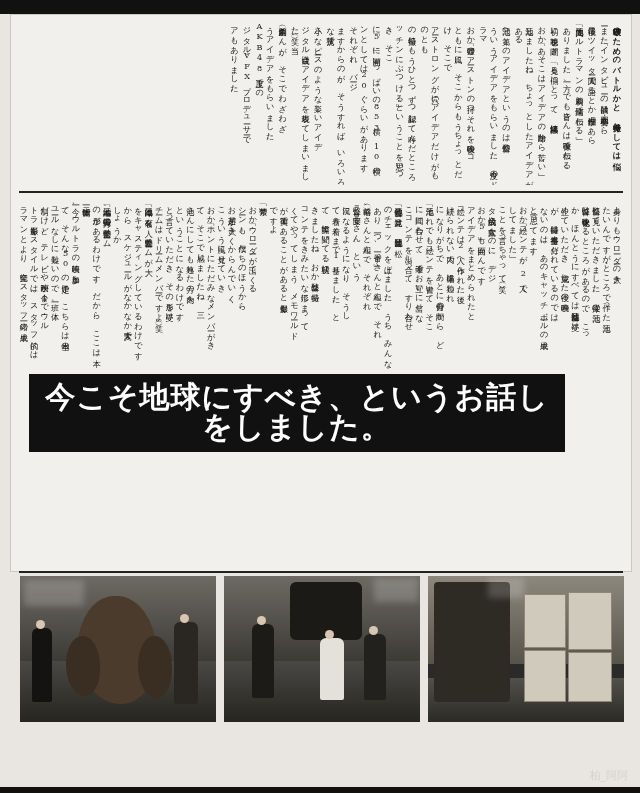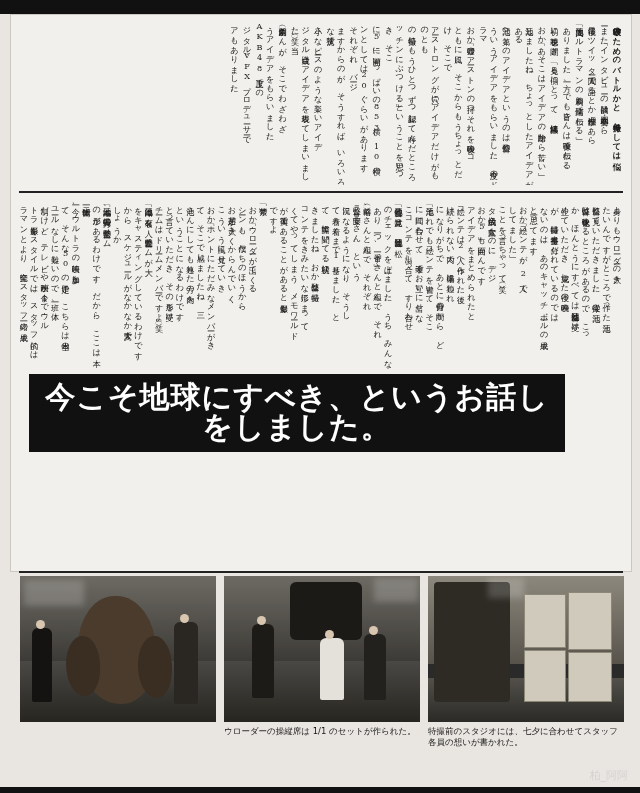--- a/index.html
+++ b/index.html
@@ -207,19 +207,17 @@
         <div class="floor" style="height:30%;background:linear-gradient(#53504a,#2b2a26);"></div>
         <div class="grid-sheets" style="left:96px;top:18px;width:40px;height:52px;"></div>
         <div class="grid-sheets" style="left:140px;top:16px;width:42px;height:56px;"></div>
         <div class="grid-sheets" style="left:96px;top:74px;width:40px;height:50px;"></div>
         <div class="grid-sheets" style="left:140px;top:76px;width:42px;height:48px;"></div>
         <div class="blob" style="left:6px;top:6px;width:76px;height:120px;background:#2e2b25;border-radius:4px;"></div>
         <div class="lightpatch" style="left:60px;top:2px;width:36px;height:20px;"></div>
       </div>
     </div>
 
-    <div class="cap c2">ウローダーの操縦席は 1/1 のセットが作られた。</div>
-    <div class="cap c3">特撮前のスタジオには、七夕に合わせてスタッフ各員の想いが書かれた。</div>
   </div>
 
   <div class="watermark">柏_阿阿</div>
   <div class="band-bottom"></div>
 </div>
 
 </body></html>

